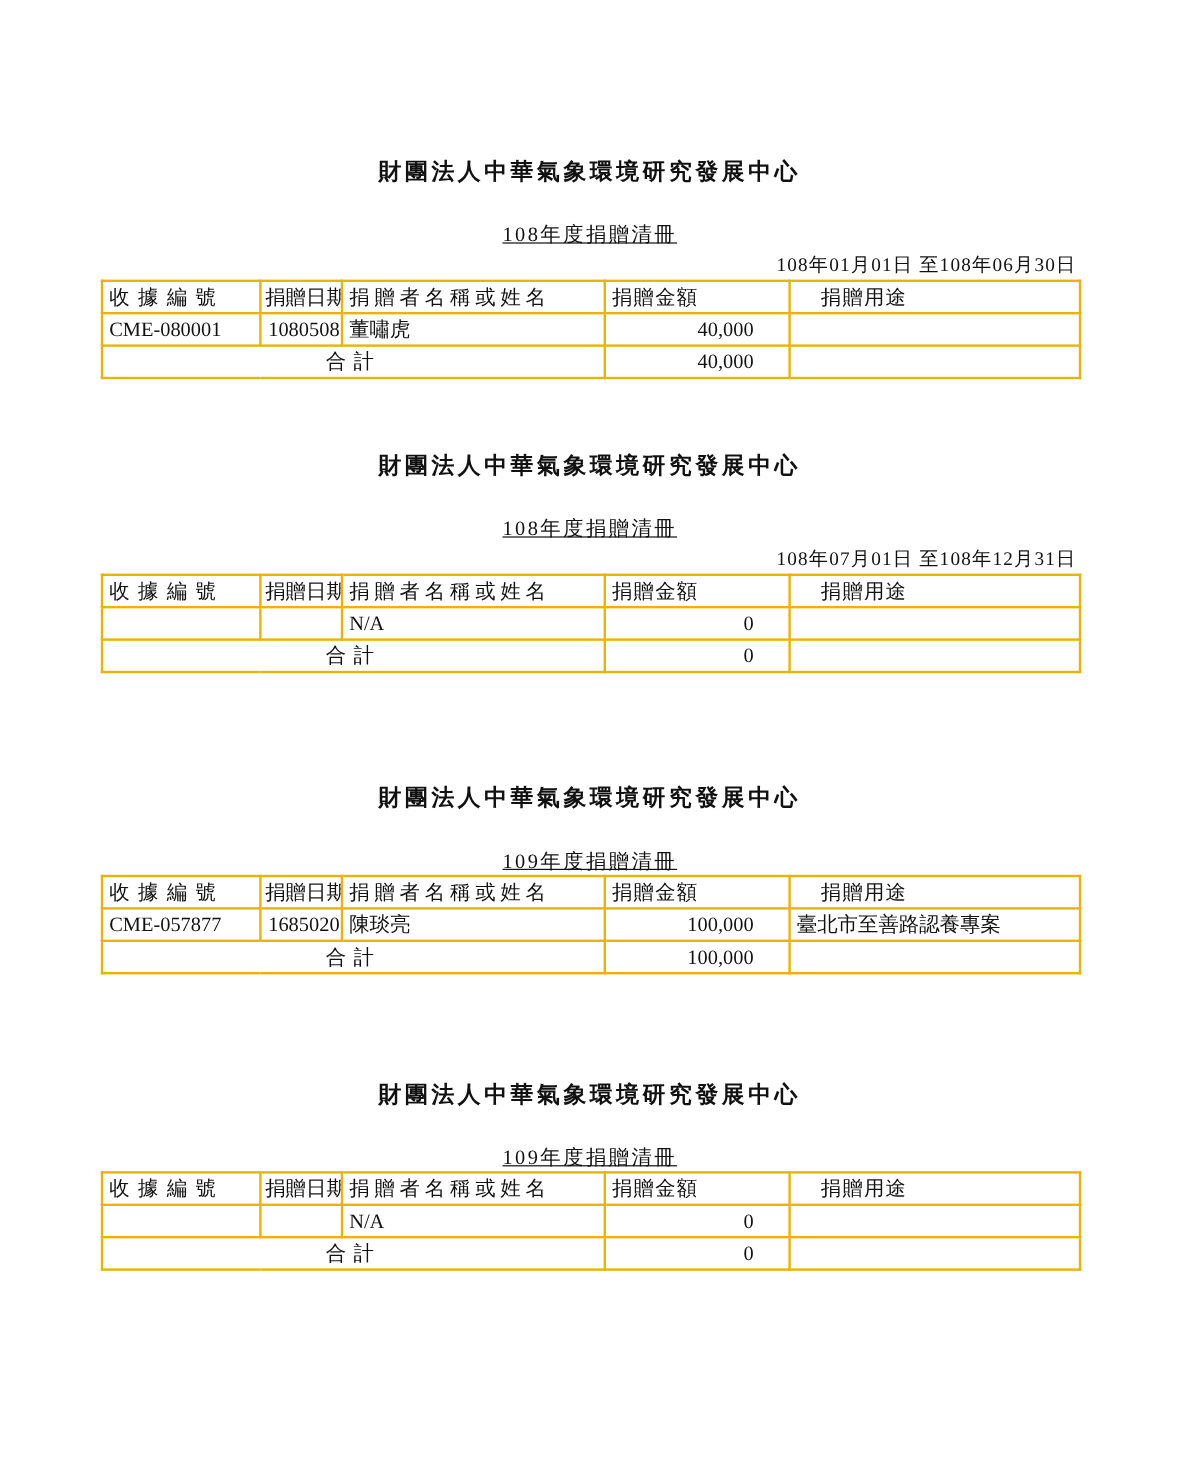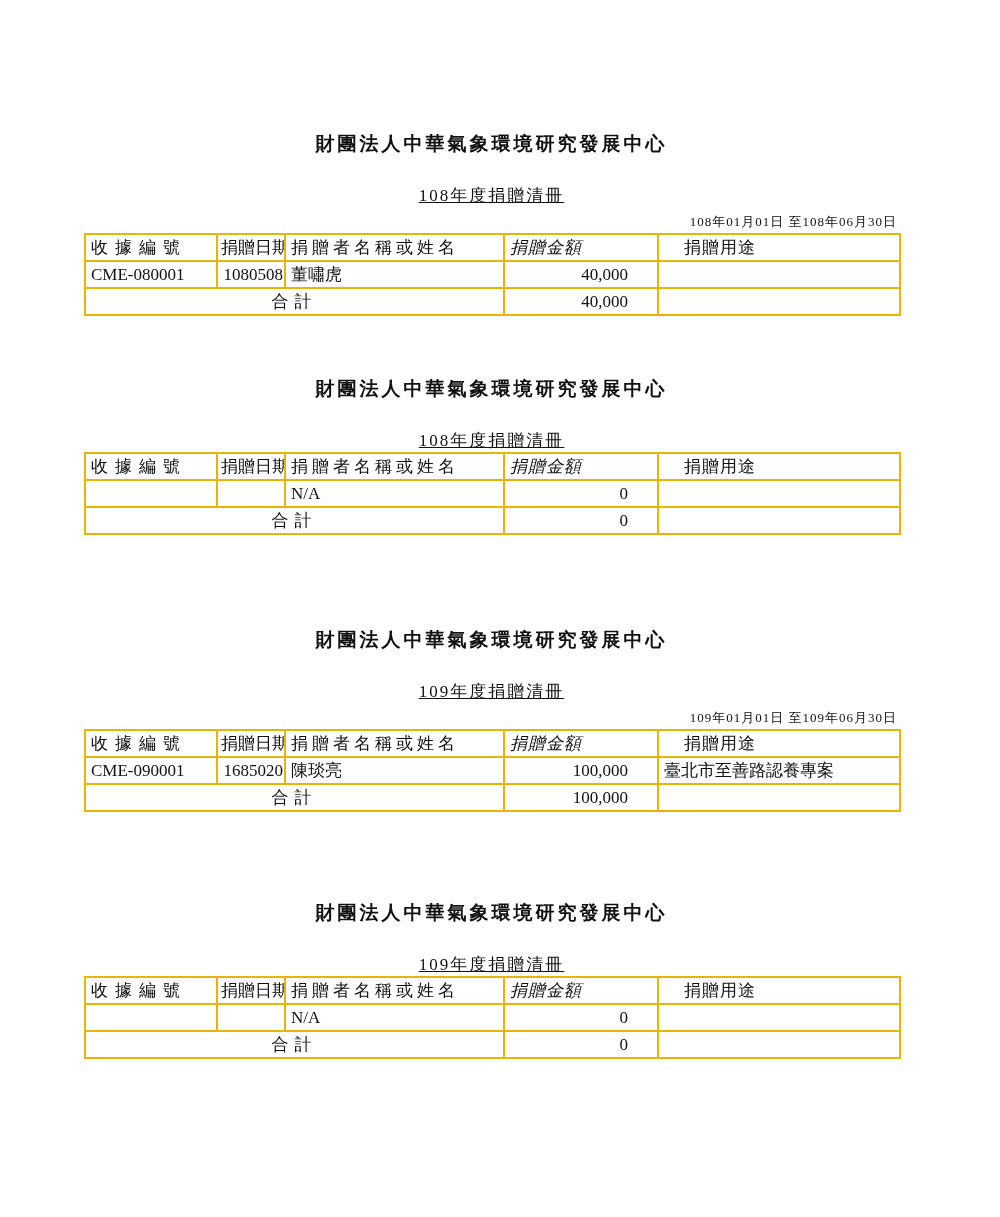--- a/index.html
+++ b/index.html
@@ -37,21 +37,21 @@
     margin: 32px 0 0 0;
     font-size: 17px;
     line-height: 19px;
     font-weight: normal;
     text-align: center;
     letter-spacing: 2px;
     text-decoration: underline;
   }
   .date-range {
     margin-top: 7px;
-    font-size: 13px;
+    font-size: 16px;
     line-height: 19px;
     text-align: right;
     padding-right: 2px;
     letter-spacing: 1px;
   }
   table.donation-table {
     margin-top: 2px;
     width: 815px;
     table-layout: fixed;
     border-collapse: collapse;
@@ -64,21 +64,21 @@
     font-weight: normal;
     padding: 0 5px;
     overflow: hidden;
     white-space: nowrap;
     vertical-align: middle;
     text-align: left;
   }
   .donation-table th.h-receipt { letter-spacing: 7px; }
   .donation-table th.h-date    { letter-spacing: 0;  padding: 0 1px 0 3px; }
   .donation-table th.h-donor   { letter-spacing: 4px; }
-  .donation-table th.h-amount  { letter-spacing: 1px; font-style: italic; }
+  .donation-table th.h-amount  { letter-spacing: 1px; }
   .donation-table th.h-purpose { letter-spacing: 1px; padding-left: 25px; }
   .donation-table td.c-date   { text-align: right; padding-right: 1px; }
   .donation-table td.c-amount { text-align: right; padding-right: 29px; }
   .donation-table td.total-label {
     text-align: center;
     letter-spacing: 6px;
   }
   col.col-receipt { width: 132px; }
   col.col-date    { width: 68px;  }
   col.col-donor   { width: 219px; }
@@ -123,20 +123,21 @@
             <td class="c-amount">40,000</td>
             <td class="c-purpose"></td>
           </tr>
         </tbody>
     </table>
   </section>
 
   <section class="donation-section">
     <h1 class="org-title">財團法人中華氣象環境研究發展中心</h1>
     <h2 class="list-title">108年度捐贈清冊</h2>
+    <div class="date-range">108年07月01日 至108年12月31日</div>
     <table class="donation-table">
       <colgroup>
         <col class="col-receipt">
         <col class="col-date">
         <col class="col-donor">
         <col class="col-amount">
         <col class="col-purpose">
       </colgroup>
       <thead>
         <tr>
@@ -160,41 +161,40 @@
             <td class="c-amount">0</td>
             <td class="c-purpose"></td>
           </tr>
         </tbody>
     </table>
   </section>
 
   <section class="donation-section">
     <h1 class="org-title">財團法人中華氣象環境研究發展中心</h1>
     <h2 class="list-title">109年度捐贈清冊</h2>
-    <div class="date-range">109年01月01日 至109年06月30日</div>
-    <table class="donation-table">
-      <colgroup>
-        <col class="col-receipt">
-        <col class="col-date">
-        <col class="col-donor">
-        <col class="col-amount">
-        <col class="col-purpose">
-      </colgroup>
-      <thead>
-        <tr>
-            <th class="h-receipt">收據編號</th>
-            <th class="h-date">捐贈日期</th>
-            <th class="h-donor">捐贈者名稱或姓名</th>
-            <th class="h-amount">捐贈金額</th>
-            <th class="h-purpose">捐贈用途</th>
-          </tr>
-      </thead>
-      <tbody>
-          <tr>
-            <td class="c-receipt">CME-090001</td>
+    <table class="donation-table">
+      <colgroup>
+        <col class="col-receipt">
+        <col class="col-date">
+        <col class="col-donor">
+        <col class="col-amount">
+        <col class="col-purpose">
+      </colgroup>
+      <thead>
+        <tr>
+            <th class="h-receipt">收據編號</th>
+            <th class="h-date">捐贈日期</th>
+            <th class="h-donor">捐贈者名稱或姓名</th>
+            <th class="h-amount">捐贈金額</th>
+            <th class="h-purpose">捐贈用途</th>
+          </tr>
+      </thead>
+      <tbody>
+          <tr>
+            <td class="c-receipt">CME-057877</td>
             <td class="c-date">1685020</td>
             <td class="c-donor">陳琰亮</td>
             <td class="c-amount">100,000</td>
             <td class="c-purpose">臺北市至善路認養專案</td>
           </tr>
           <tr>
             <td colspan="3" class="total-label">合計</td>
             <td class="c-amount">100,000</td>
             <td class="c-purpose"></td>
           </tr>

